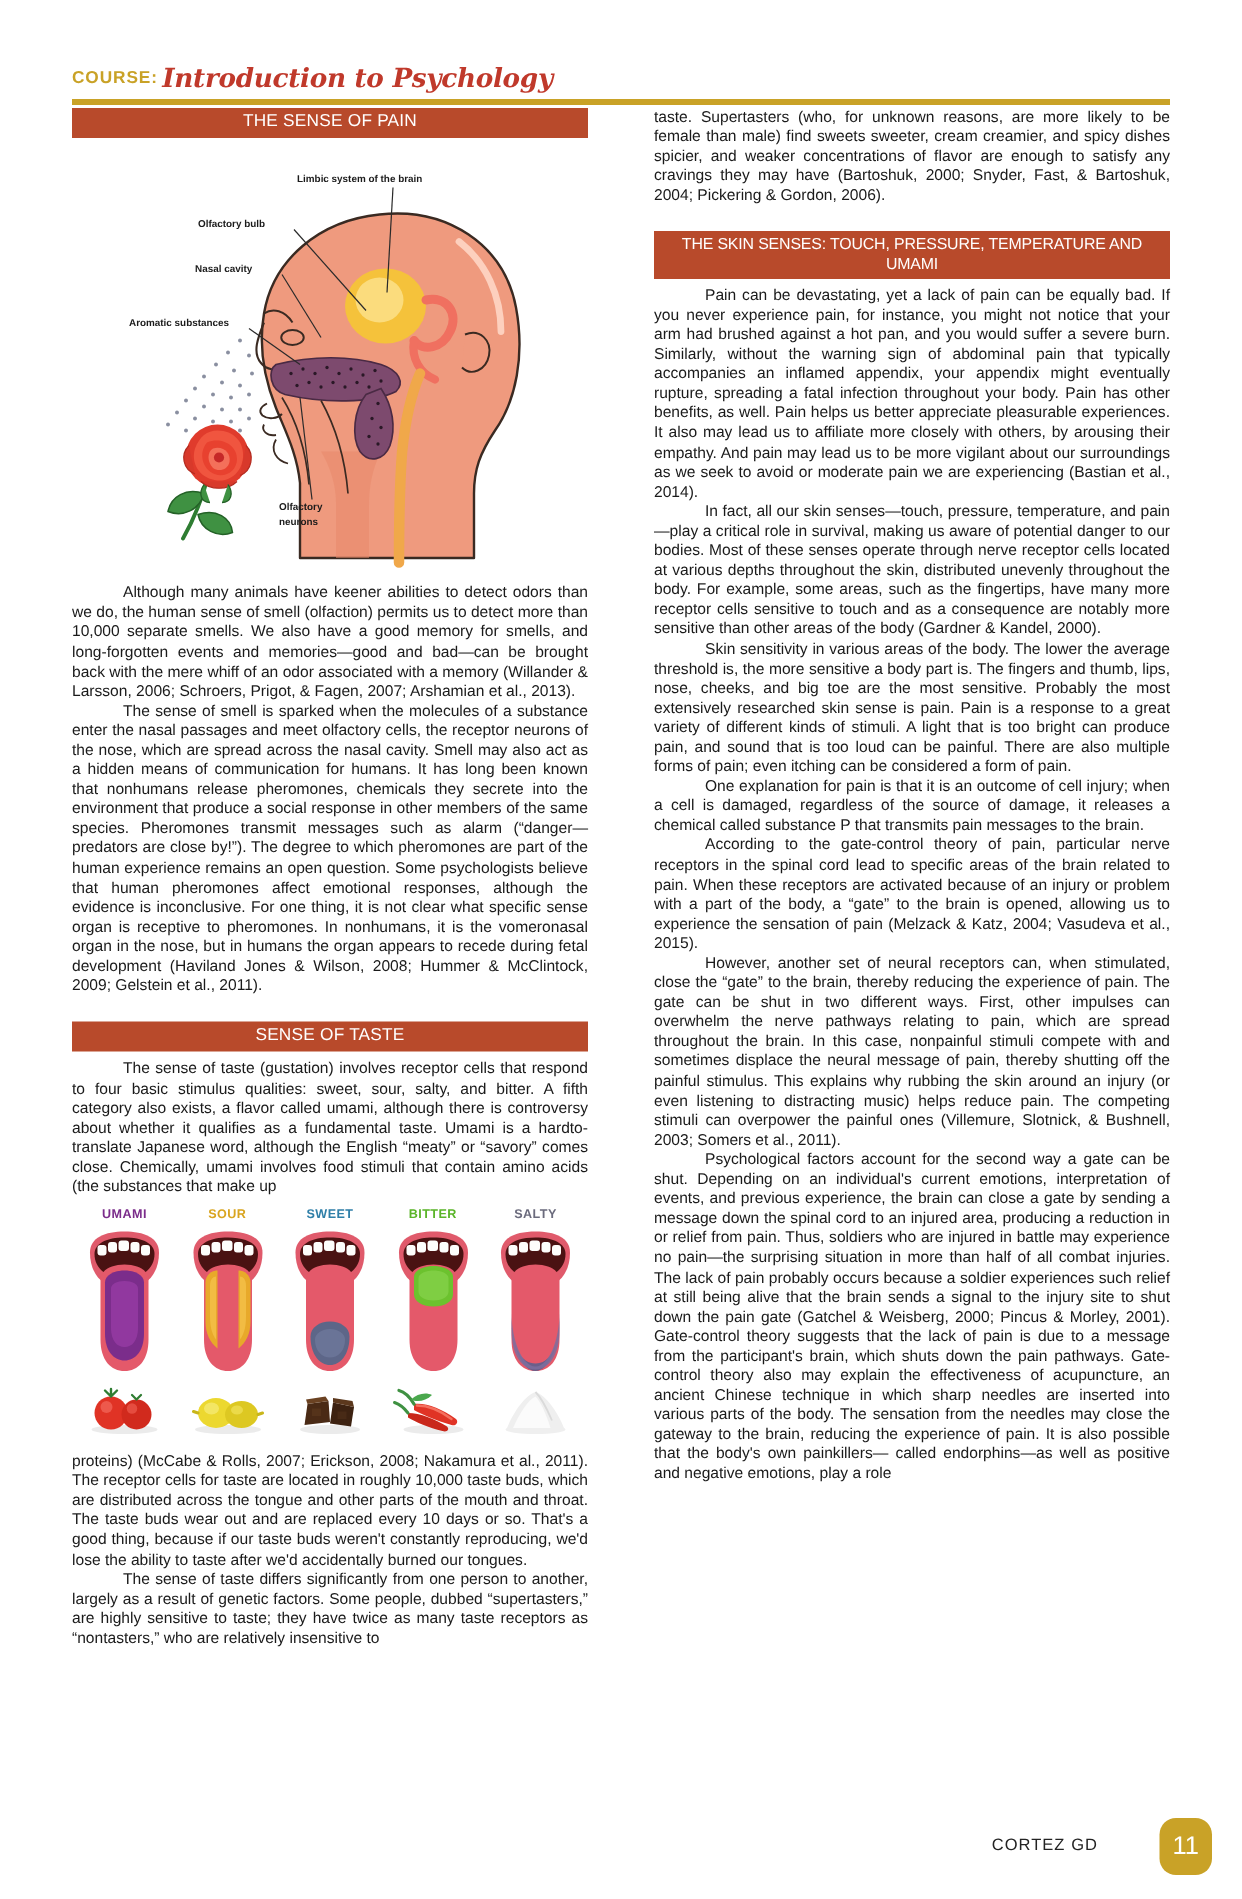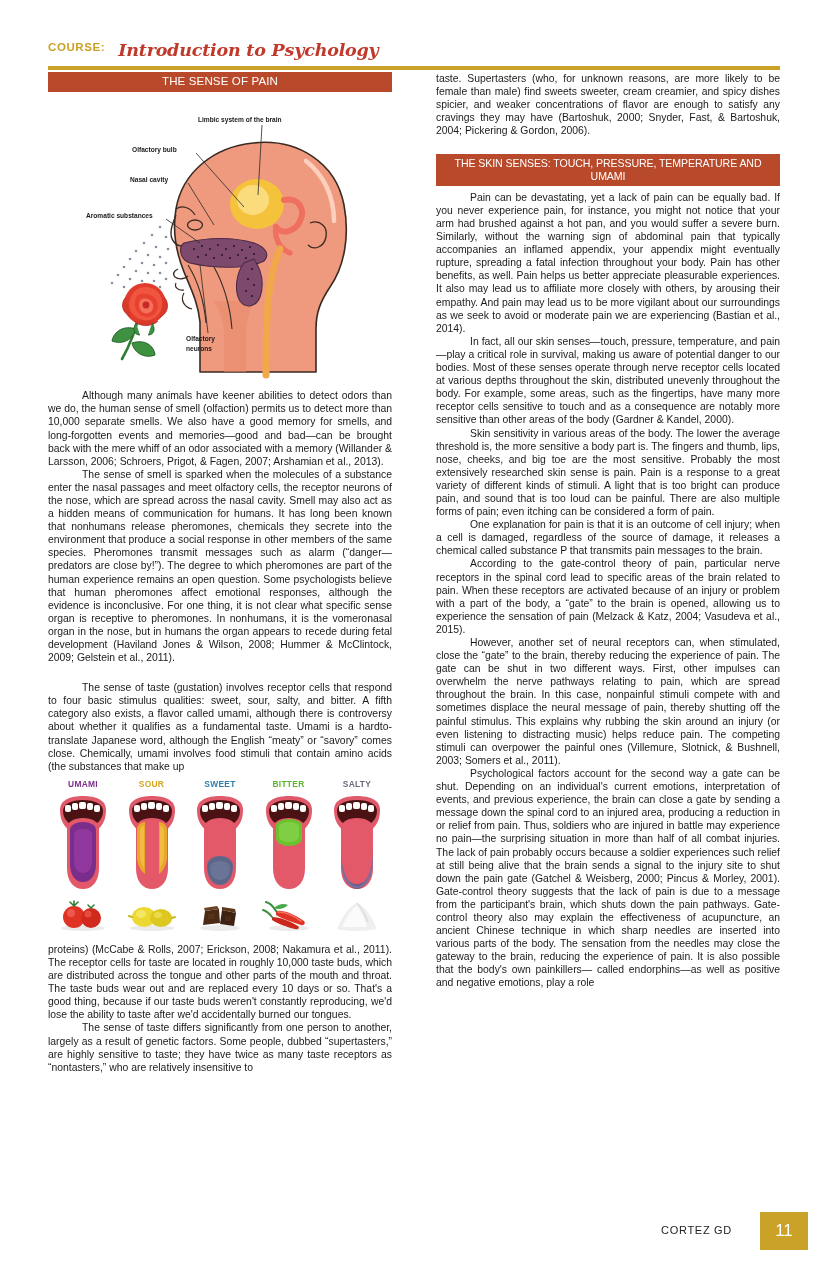--- a/index.html
+++ b/index.html
@@ -20,22 +20,22 @@
   }
 
   
   .masthead {
     position: absolute;
     left: 48px;
     top: 42px;
     width: 732px;
     height: 24px;
     display: flex;
-    align-items: flex-start;
-    gap: 13px;
+    align-items: center;
+    gap: 3px;
   }
   .course-kicker {
     font-family: "Liberation Sans", sans-serif;
     font-size: 11.5px;
     font-weight: 700;
     letter-spacing: 0.6px;
     color: #c9a227;
     line-height: 1;
     padding-bottom: 2px;
   }
@@ -155,29 +155,30 @@
     top: 1224px;
     font-size: 11px;
     letter-spacing: 0.7px;
     color: #232323;
     font-family: "Liberation Sans", sans-serif;
   }
   .page-num-box {
     position: absolute;
     right: 20px;
     top: 1212px;
-    width: 48px;
+    width: 35px;
     height: 38px;
     background: #c9a227;
     color: #ffffff;
     font-size: 17px;
     display: flex;
     align-items: center;
     justify-content: center;
     font-family: "Liberation Sans", sans-serif;
+    border-radius: 11px;
   }
 </style>
 </head>
 <body>
 
 <div class="page">
 
   <div class="masthead">
     <span class="course-kicker">COURSE:</span>
     <span class="course-title">Introduction to Psychology</span>
@@ -315,20 +316,21 @@
       <div class="fig-label ctr" style="left:138px; top:248px;">neurons</div>
     </div>
 
     <div class="spacer-sm"></div>
 
     <p class="body">Although many animals have keener abilities to detect odors than we do, the human sense of smell (olfaction) permits us to detect more than 10,000 separate smells. We also have a good memory for smells, and long-forgotten events and memories—good and bad—can be brought back with the mere whiff of an odor associated with a memory (Willander &amp; Larsson, 2006; Schroers, Prigot, &amp; Fagen, 2007; Arshamian et al., 2013).</p>
     <p class="body">The sense of smell is sparked when the molecules of a substance enter the nasal passages and meet olfactory cells, the receptor neurons of the nose, which are spread across the nasal cavity. Smell may also act as a hidden means of communication for humans. It has long been known that nonhumans release pheromones, chemicals they secrete into the environment that produce a social response in other members of the same species. Pheromones transmit messages such as alarm (“danger—predators are close by!”). The degree to which pheromones are part of the human experience remains an open question. Some psychologists believe that human pheromones affect emotional responses, although the evidence is inconclusive. For one thing, it is not clear what specific sense organ is receptive to pheromones. In nonhumans, it is the vomeronasal organ in the nose, but in humans the organ appears to recede during fetal development (Haviland Jones &amp; Wilson, 2008; Hummer &amp; McClintock, 2009; Gelstein et al., 2011).</p>
 
     <div class="spacer-md"></div>
 
+    <div class="section-bar">SENSE OF TASTE</div>
 
     <p class="body">The sense of taste (gustation) involves receptor cells that respond to four basic stimulus qualities: sweet, sour, salty, and bitter. A fifth category also exists, a flavor called umami, although there is controversy about whether it qualifies as a fundamental taste. Umami is a hardto-translate Japanese word, although the English “meaty” or “savory” comes close. Chemically, umami involves food stimuli that contain amino acids (the substances that make up</p>
 
     <div class="taste-figure">
 
       <div class="taste-col">
         <div class="taste-label" style="color:#7b2d8b;">UMAMI</div>
         <div class="tongue-wrap">
           <svg width="58" height="100" viewBox="0 0 58 100">
             <path d="M6 16 C6 6 16 2 29 2 C42 2 52 6 52 16 C52 30 44 40 29 40 C14 40 6 30 6 16 Z" fill="#e05a6b"></path>

